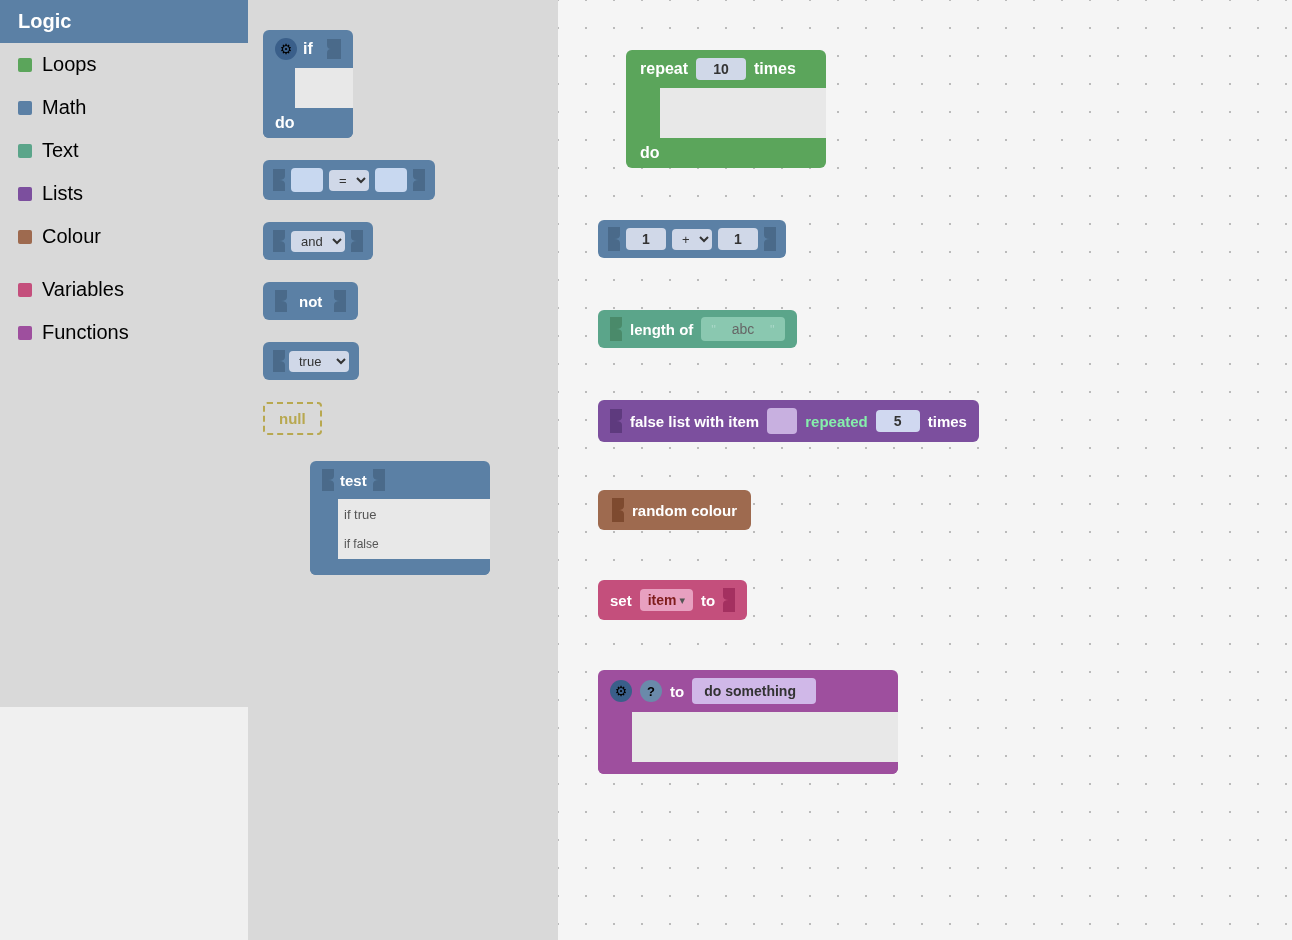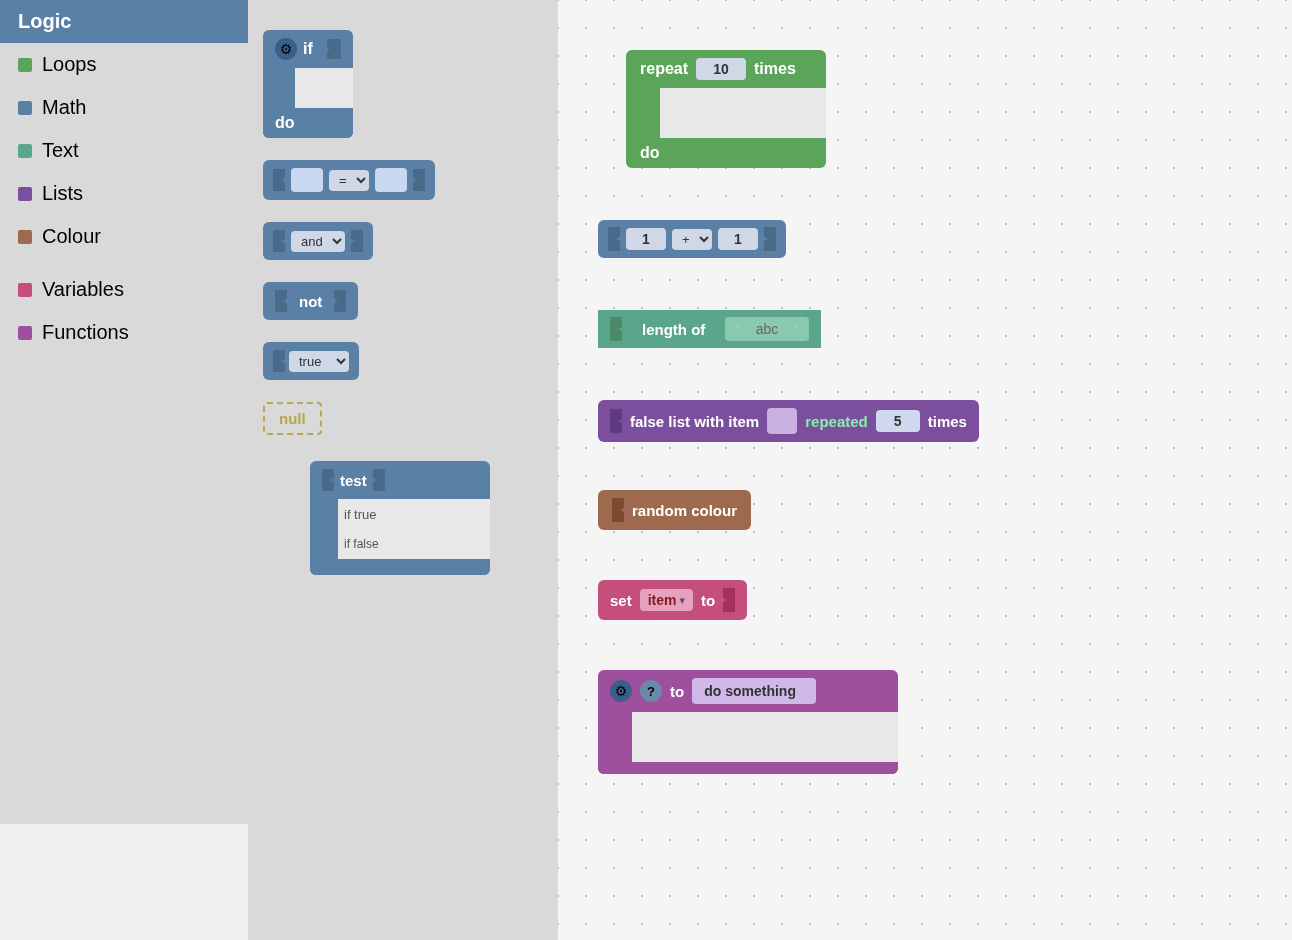--- a/index.html
+++ b/index.html
@@ -12,21 +12,21 @@
       display: flex;
     }
 
     
     .sidebar {
       width: 248px;
       min-width: 248px;
       background: #d9d9d9;
       display: flex;
       flex-direction: column;
-      height: 824px;
+      height: 707px;
     }
 
     .sidebar-item {
       padding: 10px 18px;
       font-size: 20px;
       cursor: pointer;
       display: flex;
       align-items: center;
       gap: 10px;
     }
@@ -314,21 +314,21 @@
         <option>+</option><option>-</option><option>×</option><option>÷</option>
       </select>
       <input type="text" class="block-input" value="1" style="width: 40px;">
       <svg width="12" height="24" viewBox="0 0 12 24">
           <path d="M0,0 L0,8 Q0,12 6,12 Q0,12 0,16 L0,24 L12,24 L12,0 Z" fill="#4a6a8a"></path>
         </svg>
     </div>
   </div>
 
   <div class="canvas-block" style="left:40px; top:310px;">
-    <div style="display:inline-flex; align-items:center; background:#5ba58a; border-radius:1px; padding:7px 12px; gap:20px; cursor:grab;">
+    <div style="display:inline-flex; align-items:center; background:#5ba58a; border-radius:6px; padding:7px 12px; gap:8px; cursor:grab;">
       <svg width="12" height="24" viewBox="0 0 12 24">
           <path d="M12,0 L12,8 Q12,12 6,12 Q12,12 12,16 L12,24 L0,24 L0,0 Z" fill="#4a8a6a"></path>
         </svg>
       <span style="color:white; font-weight:600; font-size:15px;">length of</span>
       <div style="background:#8ac8b0; border-radius:4px; padding:4px 10px; display:flex; align-items:center; gap:2px;">
         <span style="color:#aad8c8; font-size:13px;">"</span>
         <input type="text" style="background: transparent; border: none; width: 50px; color: rgb(102, 102, 102); font-size: 14px; text-align: center;" value="abc">
         <span style="color:#aad8c8; font-size:13px;">"</span>
       </div>
     </div>

